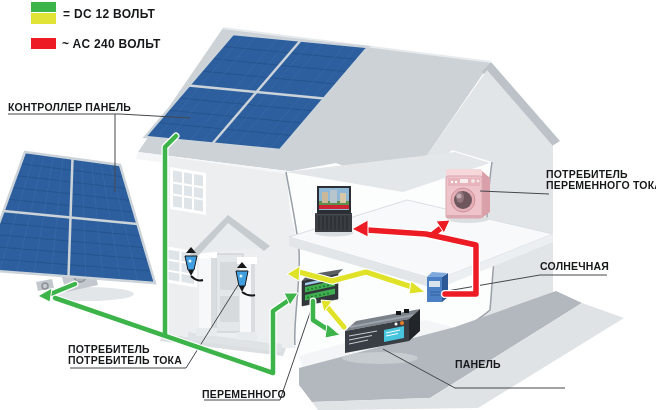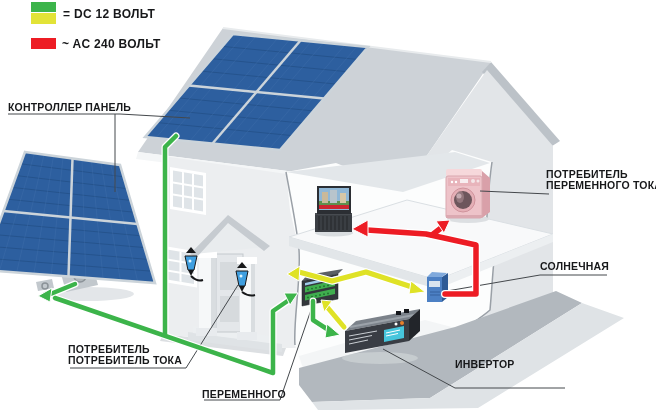--- a/index.html
+++ b/index.html
@@ -352,21 +352,21 @@
 <div class="lbl lbl-left" style="left:8px;top:102px">КОНТРОЛЛЕР ПАНЕЛЬ</div>
 
 <div class="lbl" style="left:546px;top:169px;width:110px">
   <span>ПОТРЕБИТЕЛЬ</span>
   <span>ПЕРЕМЕННОГО ТОКА</span>
 </div>
 
 <div class="lbl" style="left:540px;top:261px;width:68px">СОЛНЕЧНАЯ</div>
 
 <div class="lbl" style="left:455px;top:359px;width:112px">
-  <span>ИНВЕРТОР</span>
+  <span>ПАНЕЛЬ</span>
 </div>
 
 <div class="lbl" style="left:202px;top:389px;width:80px">ПЕРЕМЕННОГО</div>
 
 <div class="lbl" style="left:68px;top:344px;width:120px">
   <span>ПОТРЕБИТЕЛЬ</span>
   <span>ПОТРЕБИТЕЛЬ ТОКА</span>
 </div>
 
 </div>

